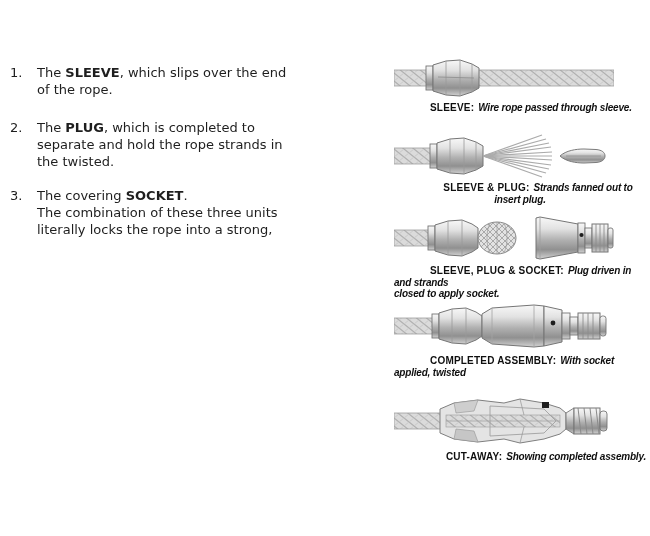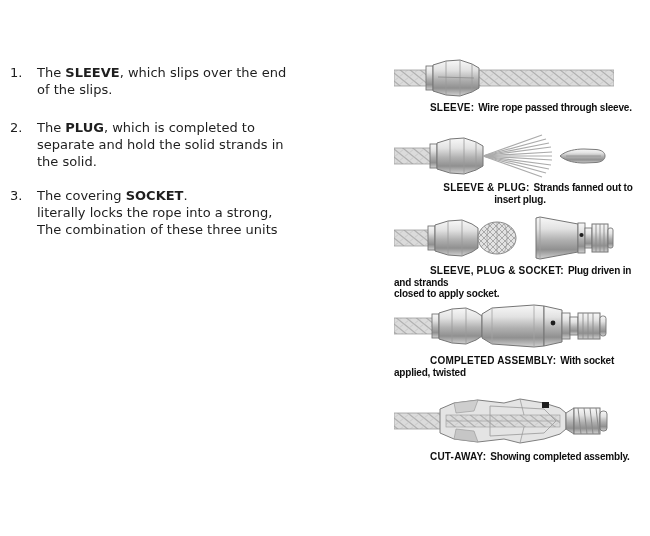--- a/index.html
+++ b/index.html
@@ -14,26 +14,26 @@
   #step-1{top:64px;}
   #step-2{top:119px;}
   #step-3{top:187px;}
 
   
   .fig{position:absolute;left:394px;width:252px;}
   .fig svg{display:block;}
   .caption{margin-top:3px;font-family:"Liberation Sans",sans-serif;font-weight:bold;
            font-size:10px;line-height:11.5px;color:#0f0f0f;}
   .caption .cap-label{letter-spacing:0.2px;margin-right:4px;margin-left:36px;}
-  .caption .cap-text{letter-spacing:-0.2px;}
+  .caption .cap-text{letter-spacing:-0.2px;font-style:italic;}
   #fig-1{top:57px;}
   #fig-2{top:133px;text-align:center;}
   #fig-3{top:214px;}
   #fig-4{top:300px;}
-  #fig-5{top:394px;}
+  #fig-5{top:394px;text-align:right;}
 
   .defs-svg{position:absolute;width:0;height:0;overflow:hidden;}
 </style>
 </head>
 <body>
 
 <svg class="defs-svg" aria-hidden="true">
   <defs>
     <linearGradient id="gMetal" x1="0" y1="0" x2="0" y2="1">
       <stop offset="0" stop-color="#f8f8f8"></stop>
@@ -53,39 +53,39 @@
     </pattern>
   </defs>
 </svg>
 
 <div id="page">
 
   <div class="step" id="step-1">
     <span class="num">1.</span>
     <div>
       <div><span>The </span><b>SLEEVE</b><span>, which slips over the end</span></div>
-      <div>of the slips.</div>
+      <div>of the rope.</div>
     </div>
   </div>
 
   <div class="step" id="step-2">
     <span class="num">2.</span>
     <div>
       <div><span>The </span><b>PLUG</b><span>, which is completed to</span></div>
-      <div>separate and hold the solid strands in</div>
-      <div>the solid.</div>
+      <div>separate and hold the rope strands in</div>
+      <div>the twisted.</div>
     </div>
   </div>
 
   <div class="step" id="step-3">
     <span class="num">3.</span>
     <div>
       <div><span>The covering </span><b>SOCKET</b><span>.</span></div>
+      <div>The combination of these three units</div>
       <div>literally locks the rope into a strong,</div>
-      <div>The combination of these three units</div>
     </div>
   </div>
 
   <div class="fig" id="fig-1">
     <svg width="220" height="42" viewBox="0 0 220 42">
       <rect x="0" y="13" width="220" height="16" fill="url(#pRope)" stroke="#9e9e9e" stroke-width="0.8"></rect>
       <rect x="32" y="9" width="7" height="24" fill="url(#gMetal)" stroke="#757575" stroke-width="0.9"></rect>
       <path d="M39 8 L52 4 L66 3 L78 7 L85 11 L85 31 L78 35 L66 39 L52 38 L39 34 Z" fill="url(#gMetal)" stroke="#757575" stroke-width="1"></path>
       <path d="M52 4 L52 38 M66 3 L66 39 M78 7 L78 35" stroke="#9b9b9b" stroke-width="0.8" fill="none"></path>
       <path d="M44 20 L80 21" stroke="#8b8b8b" stroke-width="0.8" fill="none"></path>

